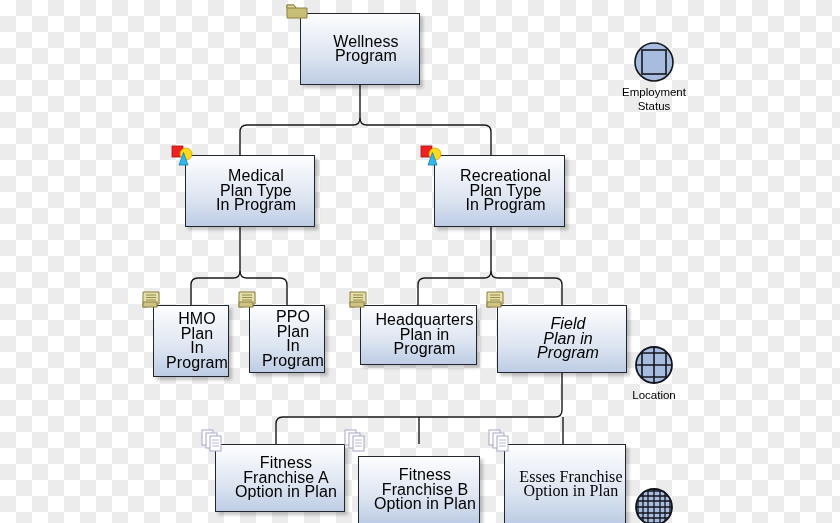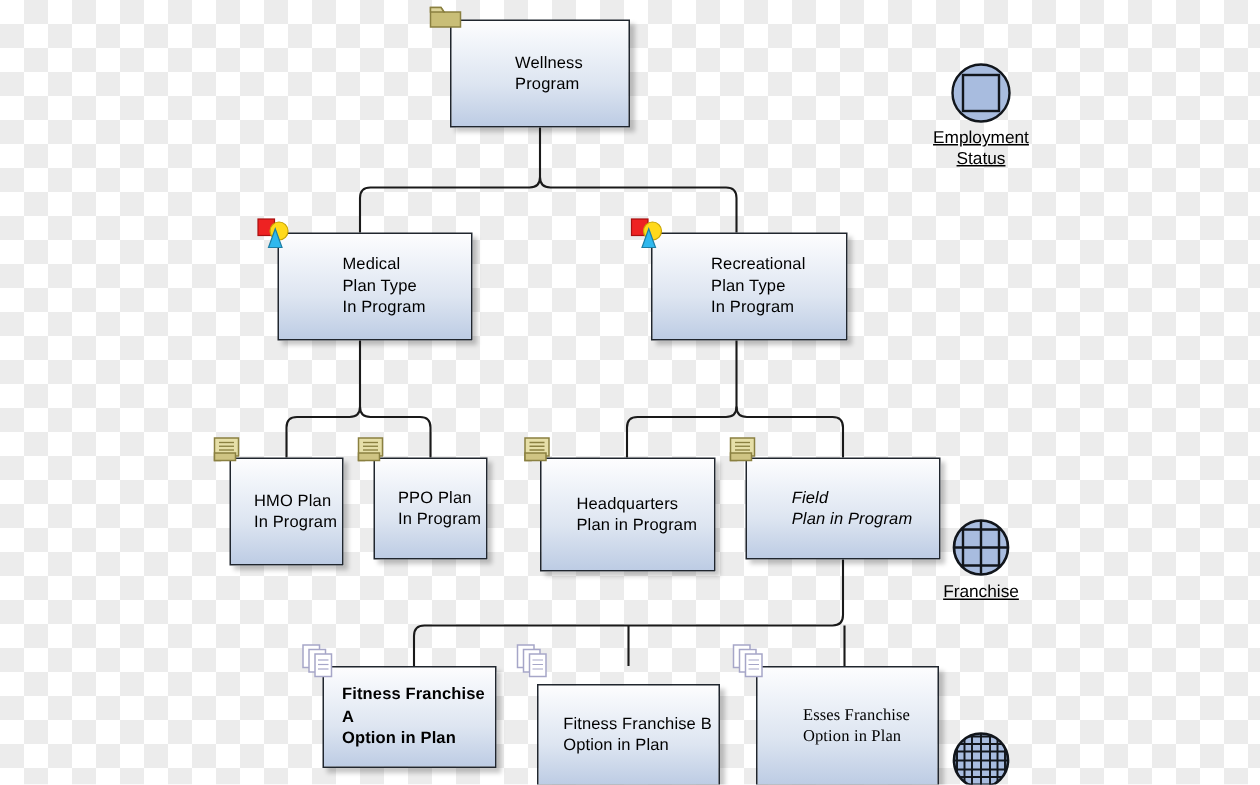--- a/index.html
+++ b/index.html
@@ -35,23 +35,23 @@
   
   .node {
     position: absolute;
     box-sizing: border-box;
     border: 1.3px solid #20262e;
     background: linear-gradient(to bottom, #fdfdfe 0%, #f2f5fa 20%, #dde5f1 60%, #bdcce4 100%);
     box-shadow: 3px 3px 3px rgba(0,0,0,0.22);
     display: flex;
     align-items: center;
     justify-content: center;
-    text-align: left;
+    text-align: center;
     color: #000000;
-    font-size: 11px;
+    font-size: 16px;
     line-height: 14.5px;
     letter-spacing: 0.1px;
     white-space: pre-line;
     padding-left: 12px;
   }
   .node-label { display: block; }
 
   
   .badge {
     position: absolute;
@@ -69,21 +69,21 @@
     line-height: 14px;
     color: #000;
     white-space: pre-line;
   }
   .legend-icon .glyph {
     display: block;
     margin: 0 auto 2px auto;
     width: 42px;
     height: 42px;
   }
-  .legend-icon .cap { display: block; text-decoration: underline; }
+  .legend-icon .cap { display: block; }
 </style>
 </head>
 <body>
 
 <div id="canvas">
 
   <svg id="edges" viewBox="0 0 840 523" width="840" height="523">
     <g fill="none" stroke="#1a1a1a" stroke-width="1.4" stroke-linecap="butt">
 
       <path d="M360,85 L360,118 Q360,125 353,125 L247,125 Q240,125 240,132 L240,155"></path>
@@ -159,21 +159,21 @@
   <span class="badge" style="left:236px; top:288px;">
     <svg width="24" height="24" viewBox="0 0 24 24">
       <path d="M3,4 L19,4 L19,16 L7,16 L7,19 L3,19 Z" fill="#e6dfa8" stroke="#8a8040" stroke-width="1"></path>
       <rect x="3" y="14" width="14" height="5" fill="#cfc483" stroke="#8a8040" stroke-width="1"></rect>
       <line x1="6" y1="7" x2="16" y2="7" stroke="#8a8040" stroke-width="0.9"></line>
       <line x1="6" y1="9.5" x2="16" y2="9.5" stroke="#8a8040" stroke-width="0.9"></line>
       <line x1="6" y1="12" x2="16" y2="12" stroke="#8a8040" stroke-width="0.9"></line>
     </svg>
   </span>
 
-  <div class="node" style="left:360px; top:305px; width:117px; height:76px;">
+  <div class="node" style="left:360px; top:305px; width:117px; height:60px;">
     <span class="node-label">Headquarters
 Plan in Program</span>
   </div>
   <span class="badge" style="left:347px; top:288px;">
     <svg width="24" height="24" viewBox="0 0 24 24">
       <path d="M3,4 L19,4 L19,16 L7,16 L7,19 L3,19 Z" fill="#e6dfa8" stroke="#8a8040" stroke-width="1"></path>
       <rect x="3" y="14" width="14" height="5" fill="#cfc483" stroke="#8a8040" stroke-width="1"></rect>
       <line x1="6" y1="7" x2="16" y2="7" stroke="#8a8040" stroke-width="0.9"></line>
       <line x1="6" y1="9.5" x2="16" y2="9.5" stroke="#8a8040" stroke-width="0.9"></line>
       <line x1="6" y1="12" x2="16" y2="12" stroke="#8a8040" stroke-width="0.9"></line>
@@ -187,21 +187,21 @@
   <span class="badge" style="left:484px; top:288px;">
     <svg width="24" height="24" viewBox="0 0 24 24">
       <path d="M3,4 L19,4 L19,16 L7,16 L7,19 L3,19 Z" fill="#e6dfa8" stroke="#8a8040" stroke-width="1"></path>
       <rect x="3" y="14" width="14" height="5" fill="#cfc483" stroke="#8a8040" stroke-width="1"></rect>
       <line x1="6" y1="7" x2="16" y2="7" stroke="#8a8040" stroke-width="0.9"></line>
       <line x1="6" y1="9.5" x2="16" y2="9.5" stroke="#8a8040" stroke-width="0.9"></line>
       <line x1="6" y1="12" x2="16" y2="12" stroke="#8a8040" stroke-width="0.9"></line>
     </svg>
   </span>
 
-  <div class="node" style="left:215px; top:444px; width:116px; height:68px;font-weight:bold;">
+  <div class="node" style="left:215px; top:444px; width:130px; height:68px;">
     <span class="node-label">Fitness Franchise A
 Option in Plan</span>
   </div>
   <span class="badge" style="left:200px; top:428px;">
     <svg width="26" height="26" viewBox="0 0 26 26">
       <rect x="2" y="2" width="11" height="15" fill="#ffffff" stroke="#a6a6c8" stroke-width="1"></rect>
       <rect x="6" y="5" width="11" height="15" fill="#ffffff" stroke="#a6a6c8" stroke-width="1"></rect>
       <rect x="10" y="8" width="11" height="15" fill="#ffffff" stroke="#a6a6c8" stroke-width="1"></rect>
       <line x1="12" y1="12" x2="19" y2="12" stroke="#a6a6c8" stroke-width="0.8"></line>
       <line x1="12" y1="15" x2="19" y2="15" stroke="#a6a6c8" stroke-width="0.8"></line>
@@ -262,21 +262,21 @@
         <g clip-path="url(#clipCoarse)" stroke="#12161c" stroke-width="1.6">
           <line x1="9" y1="0" x2="9" y2="42"></line>
           <line x1="21" y1="0" x2="21" y2="42"></line>
           <line x1="33" y1="0" x2="33" y2="42"></line>
           <line x1="0" y1="9" x2="42" y2="9"></line>
           <line x1="0" y1="21" x2="42" y2="21"></line>
           <line x1="0" y1="33" x2="42" y2="33"></line>
         </g>
       </svg>
     </span>
-    <span class="cap">Franchise</span>
+    <span class="cap">Location</span>
   </div>
 
   <div class="legend-icon" style="left:617px; top:458px;">
     <span class="glyph">
       <svg width="42" height="42" viewBox="0 0 42 42">
         <defs>
           <clipPath id="clipFine">
               <circle cx="21" cy="21" r="18"></circle>
             </clipPath>
         </defs>

